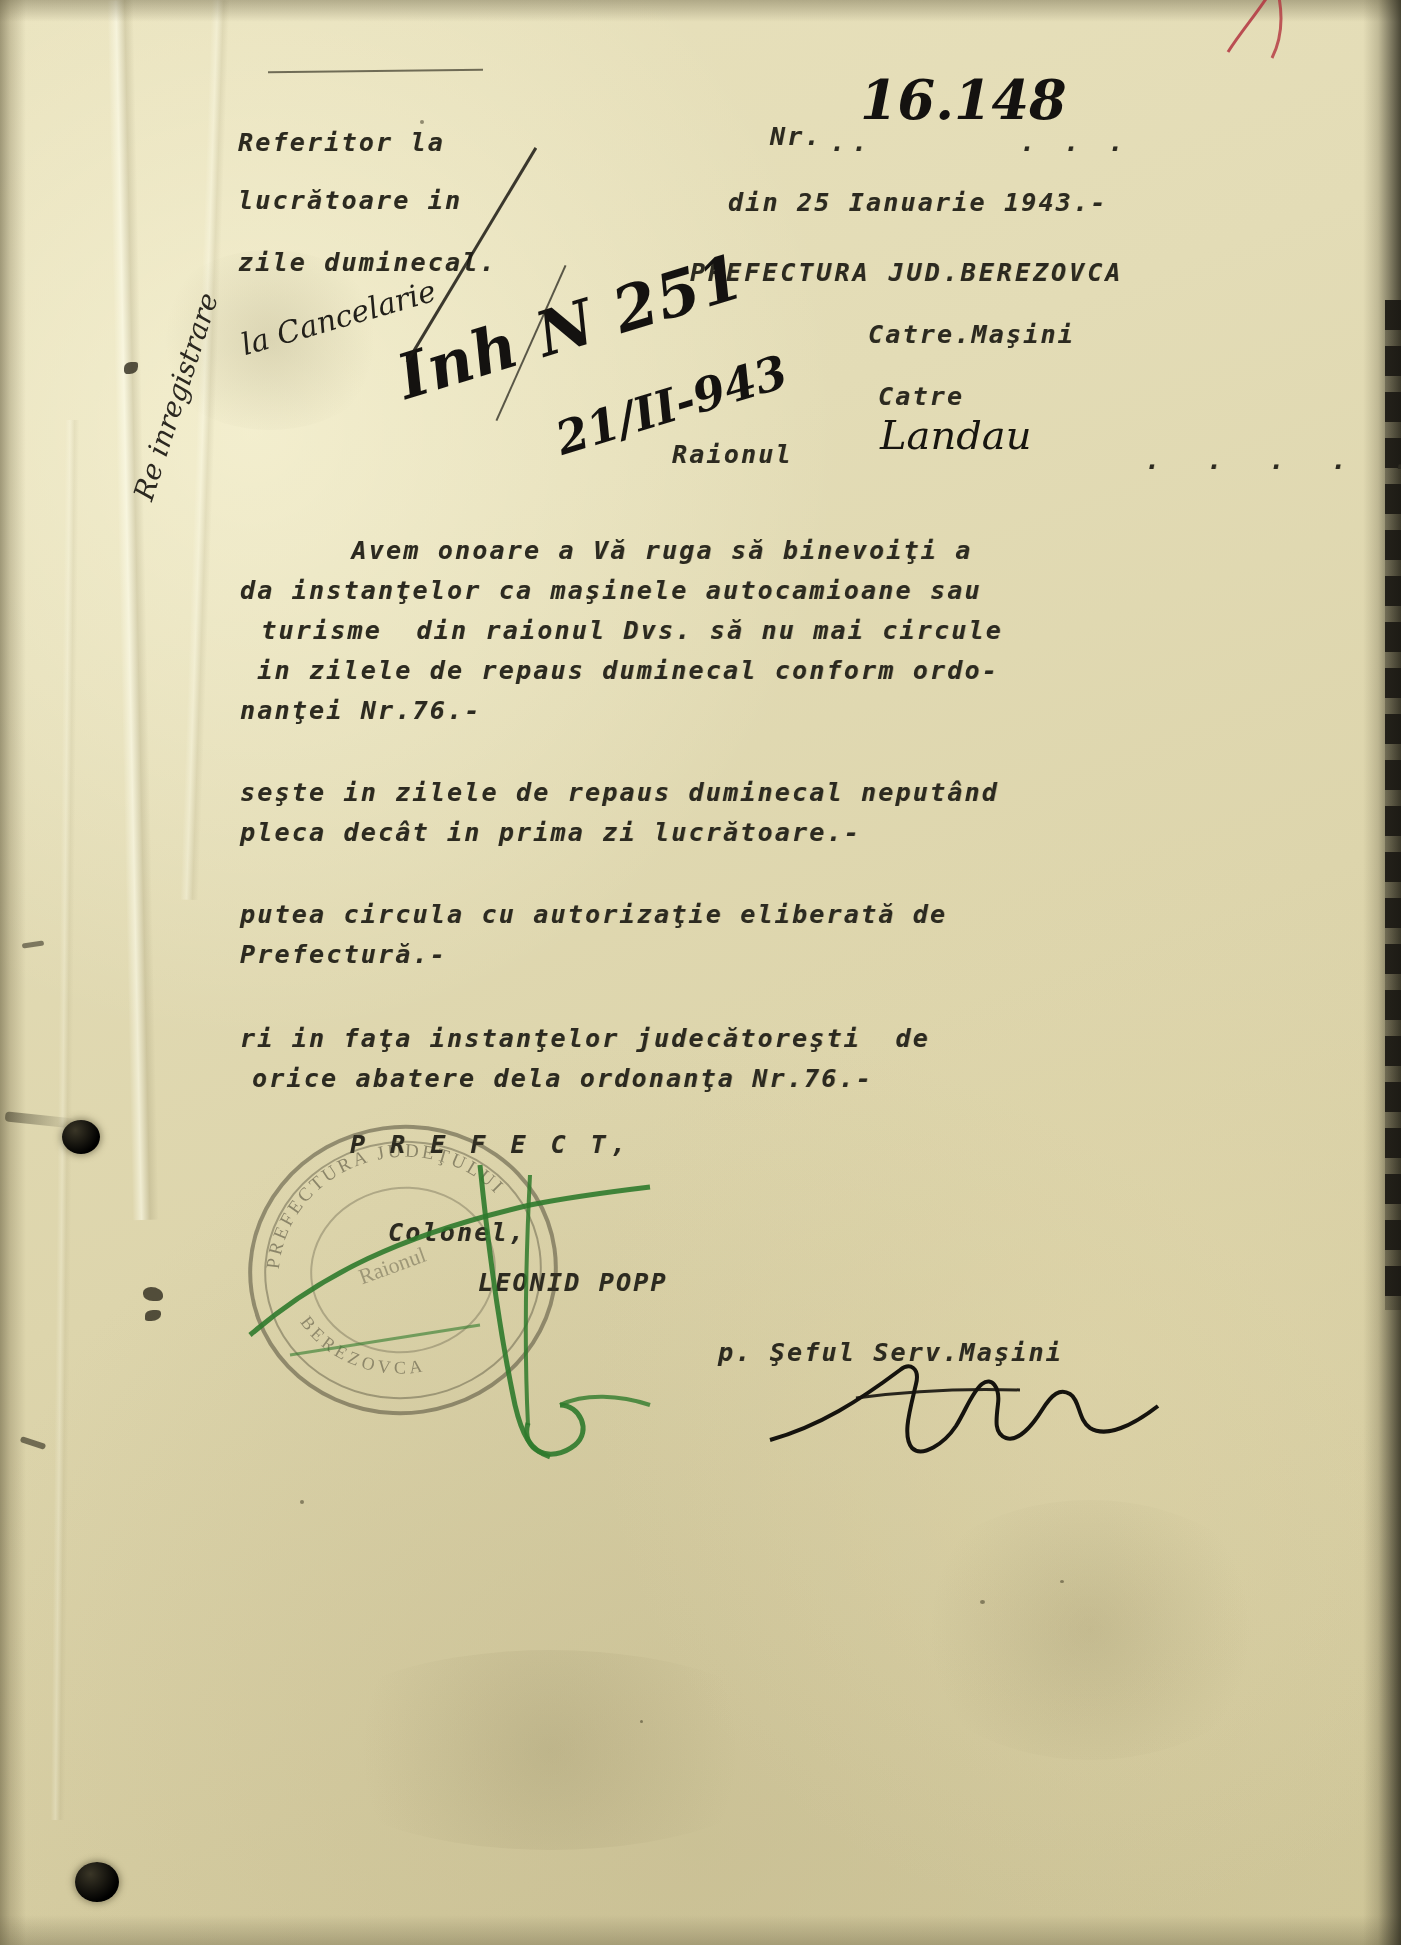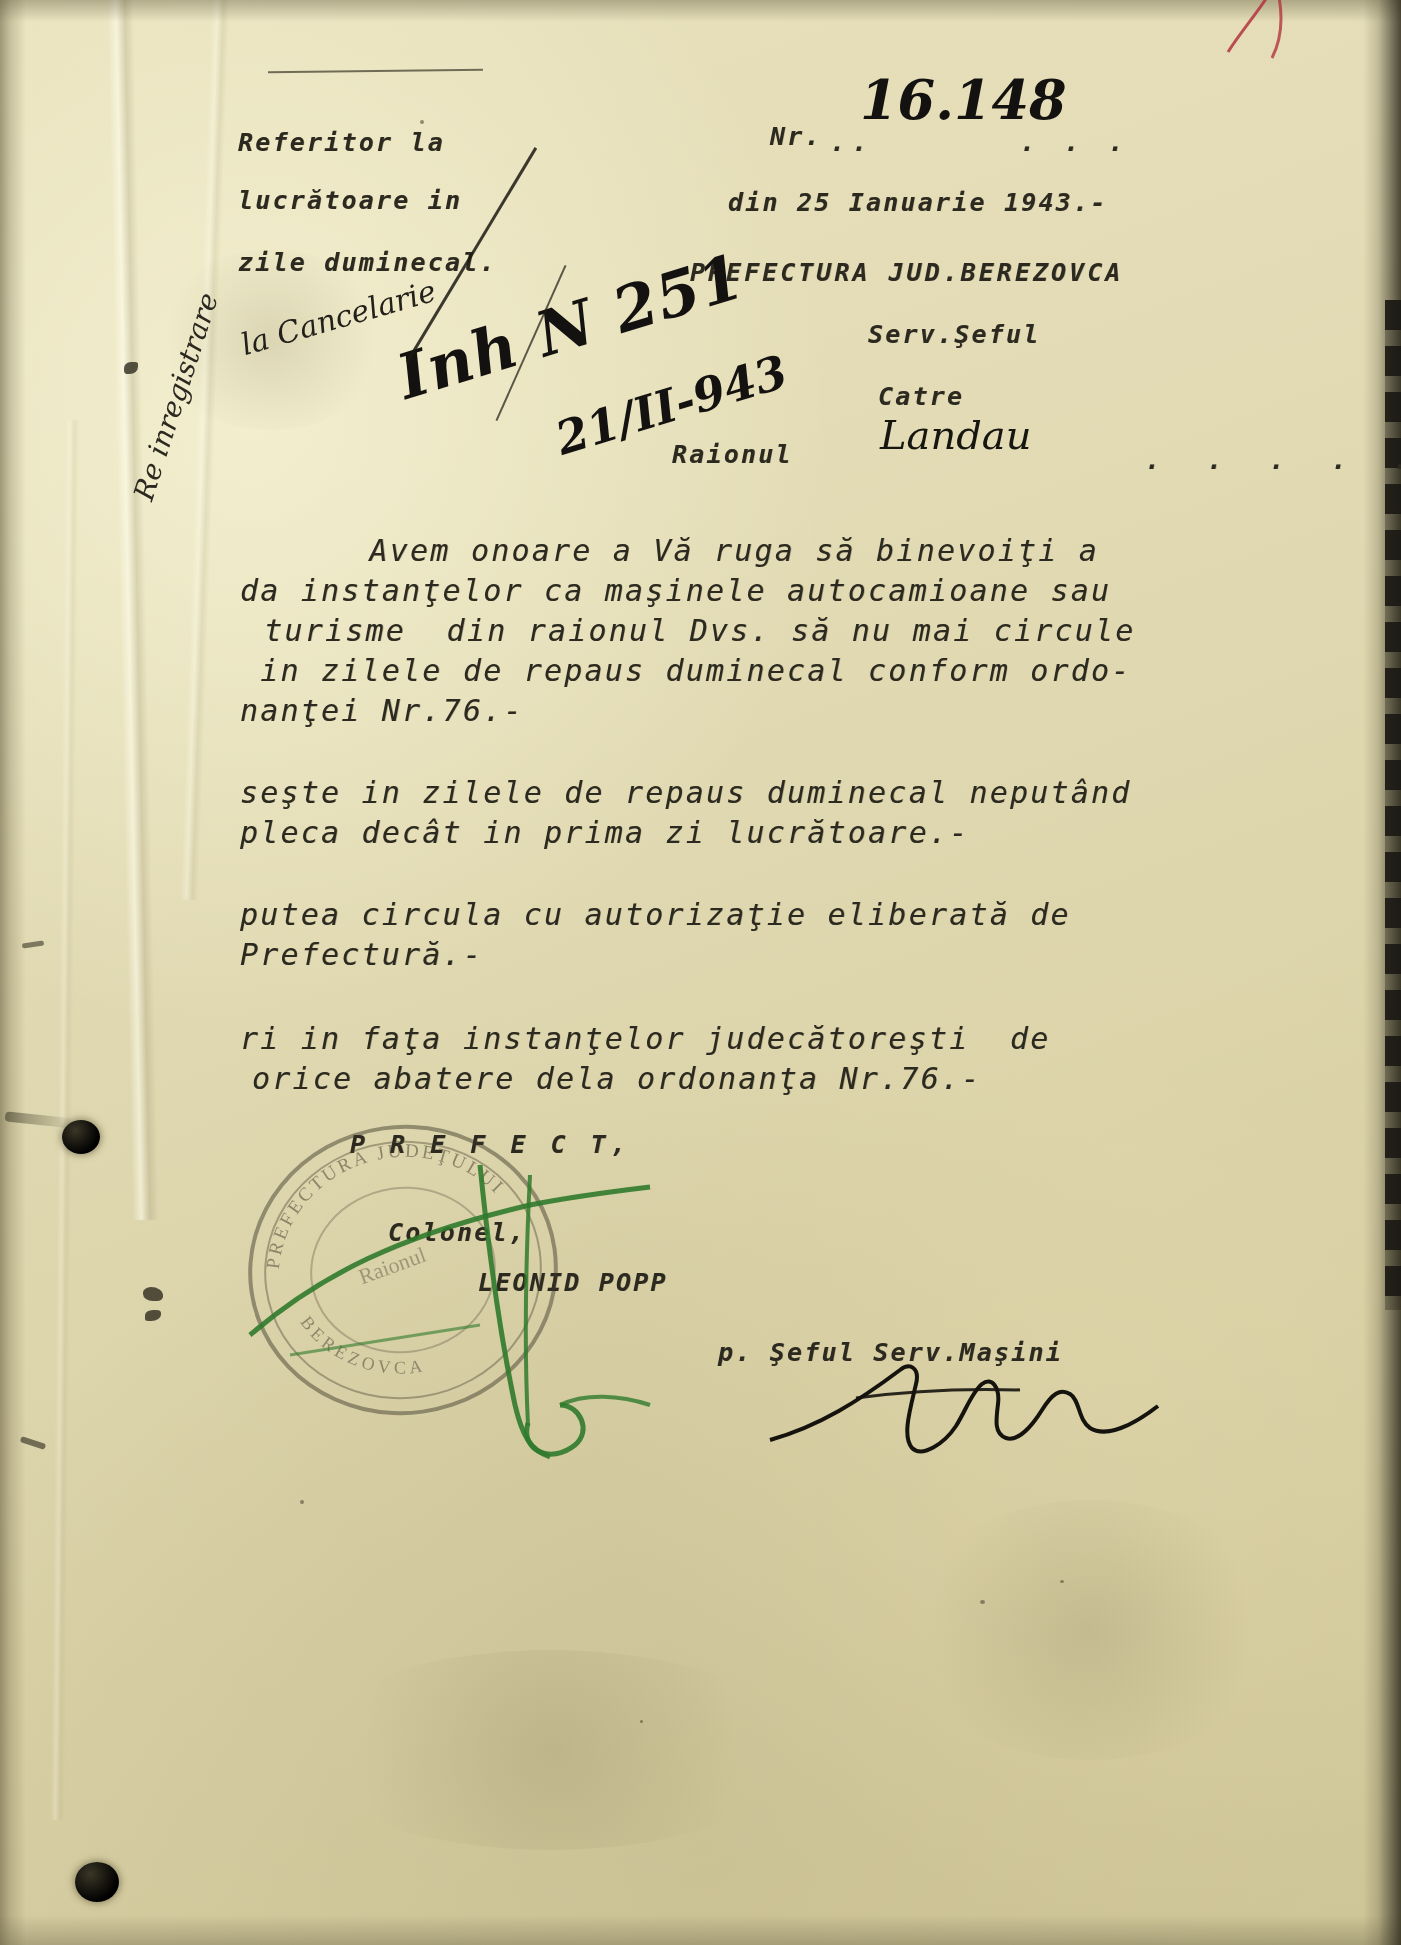--- a/index.html
+++ b/index.html
@@ -96,21 +96,21 @@
   .typed {
     position: absolute;
     font-family: "DejaVu Sans Mono", monospace;
     color: #2c2a20;
     letter-spacing: 2.2px;
     white-space: pre;
     font-style: italic;
     text-shadow: 0.6px 0.4px 0 rgba(60,56,38,0.35);
   }
   .t-head { font-size: 25px; font-weight: 700; }
-  .t-body { font-size: 30px; font-weight: 400; line-height: 46px; }
+  .t-body { font-size: 25px; font-weight: 700; line-height: 46px; }
 
   .dots { letter-spacing: 7px; }
 
   
   .hand {
     position: absolute;
     font-family: "DejaVu Serif", serif;
     font-style: italic;
     color: #17150f;
     white-space: pre;
@@ -250,21 +250,21 @@
   <div class="typed t-head" style="left:770px; top:122px;">Nr.</div>
   <div class="typed t-head dots" style="left:830px; top:128px;">..</div>
   <div class="typed t-head dots" style="left:1020px; top:128px;">. . .</div>
 
   <div class="hand hand-blue" style="left:860px; top:68px; font-size:54px; font-weight:700;">16.148</div>
 
   <div class="typed t-head" style="left:728px; top:188px;">din 25 Ianuarie 1943.-</div>
 
   <div class="typed t-head" style="left:690px; top:258px; letter-spacing:3px;">PREFECTURA JUD.BEREZOVCA</div>
 
-  <div class="typed t-head" style="left:868px; top:320px;">Serv.Şeful</div>
+  <div class="typed t-head" style="left:868px; top:320px;">Catre.Maşini</div>
 
   <div class="typed t-head" style="left:878px; top:382px;">Catre</div>
 
   <div class="typed t-head" style="left:672px; top:440px;">Raionul</div>
   <div class="typed t-head leader" style="left:1145px; top:446px;">. . . . . .</div>
   <div class="hand" style="left:880px; top:412px; font-size:40px;">Landau</div>
 
   <div class="hand hand-blue" id="ink-num" style="left:392px; top:290px;">Inh N 251</div>
   <div class="hand hand-blue" id="ink-date" style="left:552px; top:378px;">21/II-943</div>
   <div id="ink-slash" style="left:470px; top:130px;"></div>

